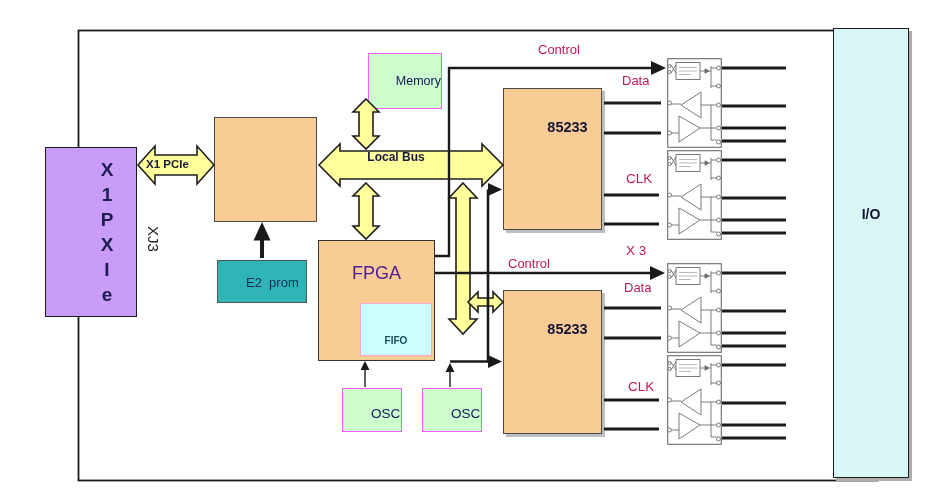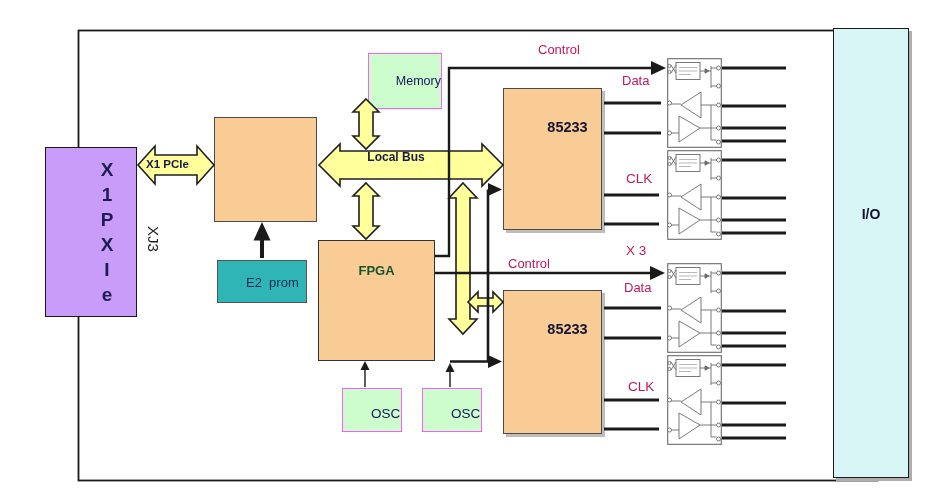--- a/index.html
+++ b/index.html
@@ -14,21 +14,21 @@
         display:flex;flex-direction:column;align-items:center;justify-content:center;
         padding-left:32px;z-index:2;}
   .pxie span{font-size:19px;line-height:25px;font-weight:600;color:#1d1d52;}
   .bridge{left:214px;top:117px;width:103px;height:105px;background:#f9cb95;border:1px solid #4a4a4a;z-index:2;}
   .memory{left:332px;top:53px;width:74px;height:56px;background:#cdfdcd;border:1.5px solid #f95df9;
           display:flex;align-items:center;justify-content:flex-end;padding-left:14px;z-index:2;margin-left:36px;}
   .memory .lbl{font-size:12.5px;color:#15155a;}
   .e2prom{left:217px;top:260px;width:90px;height:43px;background:#2fb5b5;border:1px solid #555;z-index:2;}
   .e2prom .lbl{position:absolute;left:28px;top:14px;font-size:13px;color:#112d55;white-space:pre;}
   .fpga{left:318px;top:240px;width:117px;height:121px;background:#f9cb95;border:1px solid #333;z-index:2;}
-  .fpga .lbl{text-align:center;margin-top:22px;font-size:13px;font-weight:bold;color:#14532d;}
+  .fpga .lbl{text-align:center;margin-top:22px;font-size:18px;font-weight:normal;color:#4c1d95;}
   .fifo{position:absolute;left:41px;top:62px;width:70px;height:51px;background:#ccffff;border:1px solid #f9a9c9;
         display:flex;align-items:center;justify-content:center;}
   .fifo .lbl{font-size:10px;font-weight:bold;color:#154f5e;}
   .osc{top:388px;width:60px;height:44px;background:#cdfdcd;border:1.5px solid #f95df9;z-index:2;}
   .osc .lbl{position:absolute;left:28px;top:17px;font-size:13.5px;color:#15155a;}
   .osc1{left:342px;} .osc2{left:422px;}
   .chip{width:99px;background:#f9cb95;border:1px solid #4a4a4a;box-shadow:3px 3px 0 #bdbdbd;z-index:2;}
   .chip .lbl{text-align:center;margin-top:30px;padding-left:30px;font-size:14.5px;font-weight:bold;color:#141433;}
   .chip1{left:503px;top:88px;height:142px;}
   .chip2{left:503px;top:290px;height:144px;}
@@ -66,20 +66,23 @@
   <div class="block memory">
     <span class="lbl">Memory</span>
   </div>
 
   <div class="block e2prom">
     <span class="lbl">E2  prom</span>
   </div>
 
   <div class="block fpga">
     <div class="lbl">FPGA</div>
+    <div class="fifo">
+      <span class="lbl">FIFO</span>
+    </div>
   </div>
 
   <div class="block osc osc1">
     <span class="lbl">OSC</span>
   </div>
   <div class="block osc osc2">
     <span class="lbl">OSC</span>
   </div>
 
   <div class="block chip chip1">

